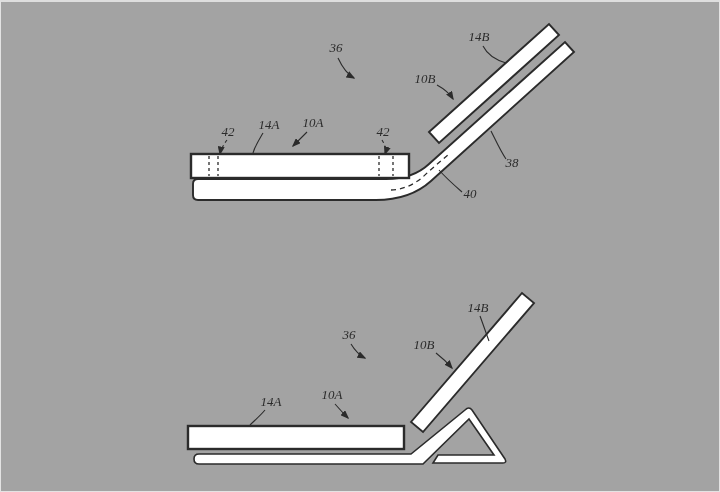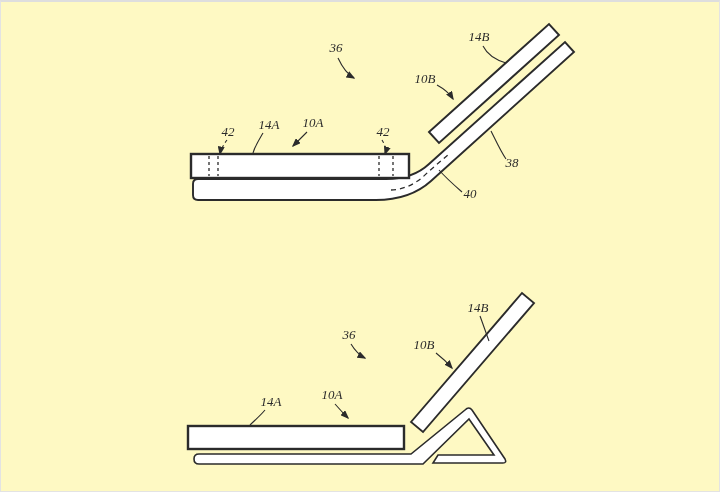--- a/index.html
+++ b/index.html
@@ -1,17 +1,17 @@
 <!DOCTYPE html>
 <html><head>
 <meta charset="utf-8">
 <style>
   html,body{margin:0;padding:0;background:#fff;}
   .page{
-    position:relative;width:720px;height:492px;background:#fef9c3;
+    position:relative;width:720px;height:492px;background:#a3a3a3;
     box-sizing:border-box;border:1px solid #e3e3e3;border-top:2px solid #dedede;
     font-family:"Liberation Serif", serif;
   }
   svg{display:block;}
   .shape{stroke:#2b2b2b;fill:#ffffff;}
   .thick{stroke-width:2.4;}
   .band{stroke-width:1.9;}
   .band2{stroke-width:1.6;}
   .leader{stroke:#2b2b2b;stroke-width:1.1;fill:none;}
   .dashlead{stroke:#2b2b2b;stroke-width:1.1;fill:none;stroke-dasharray:3 3;}

